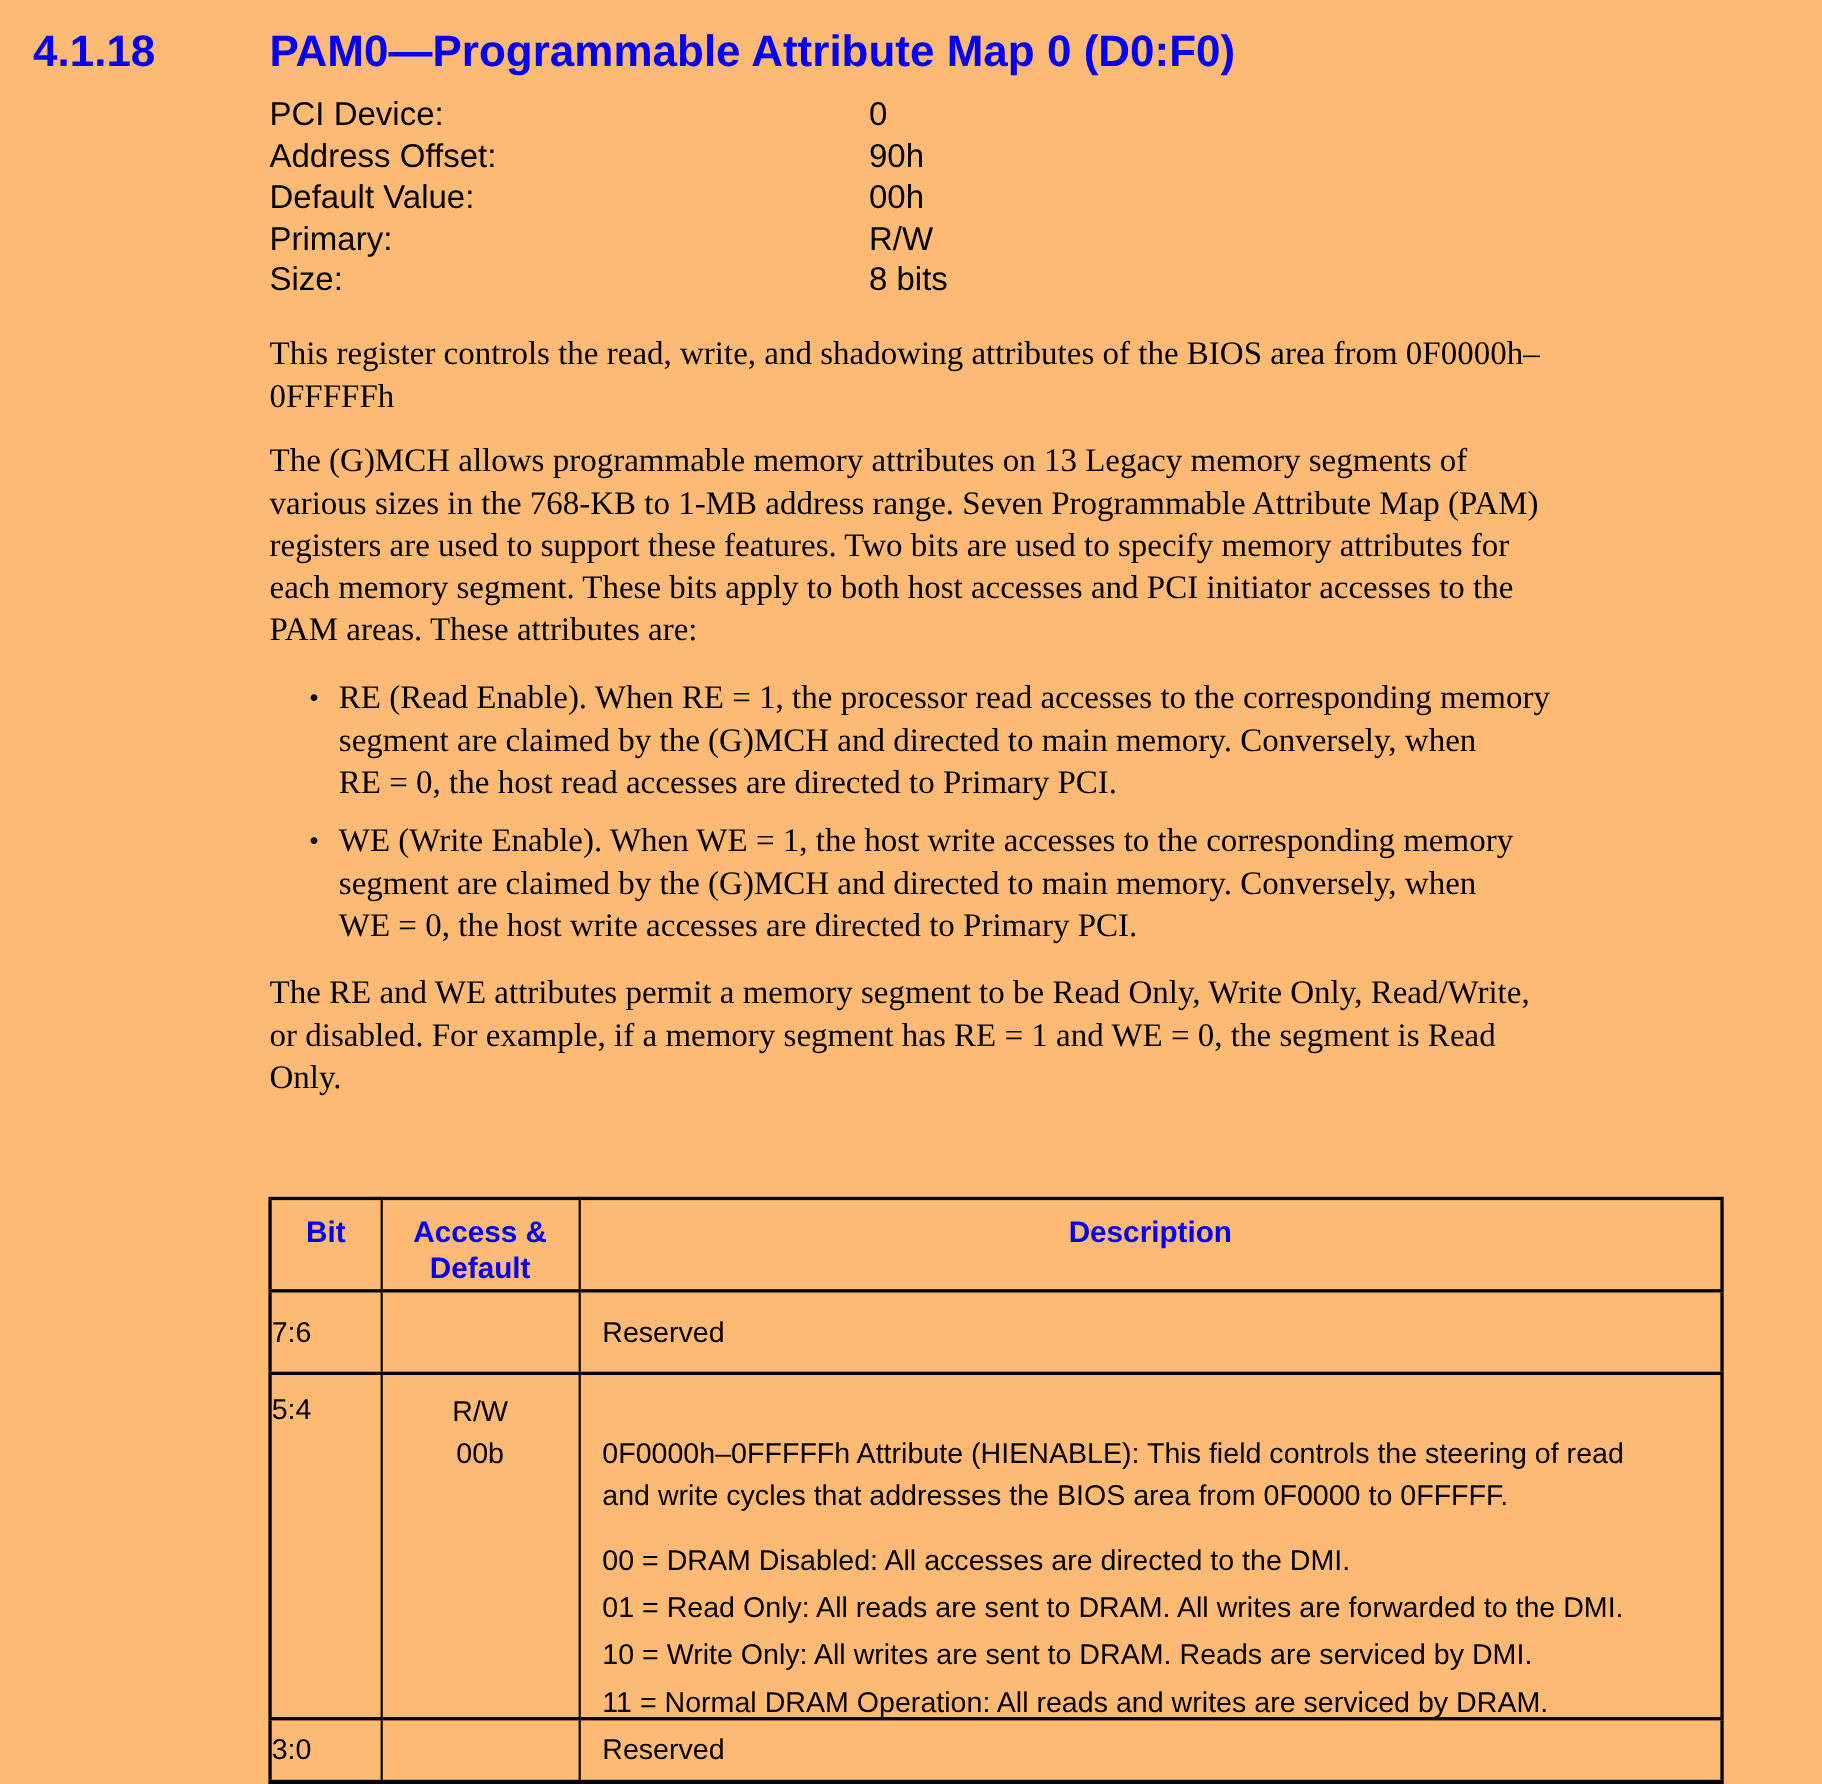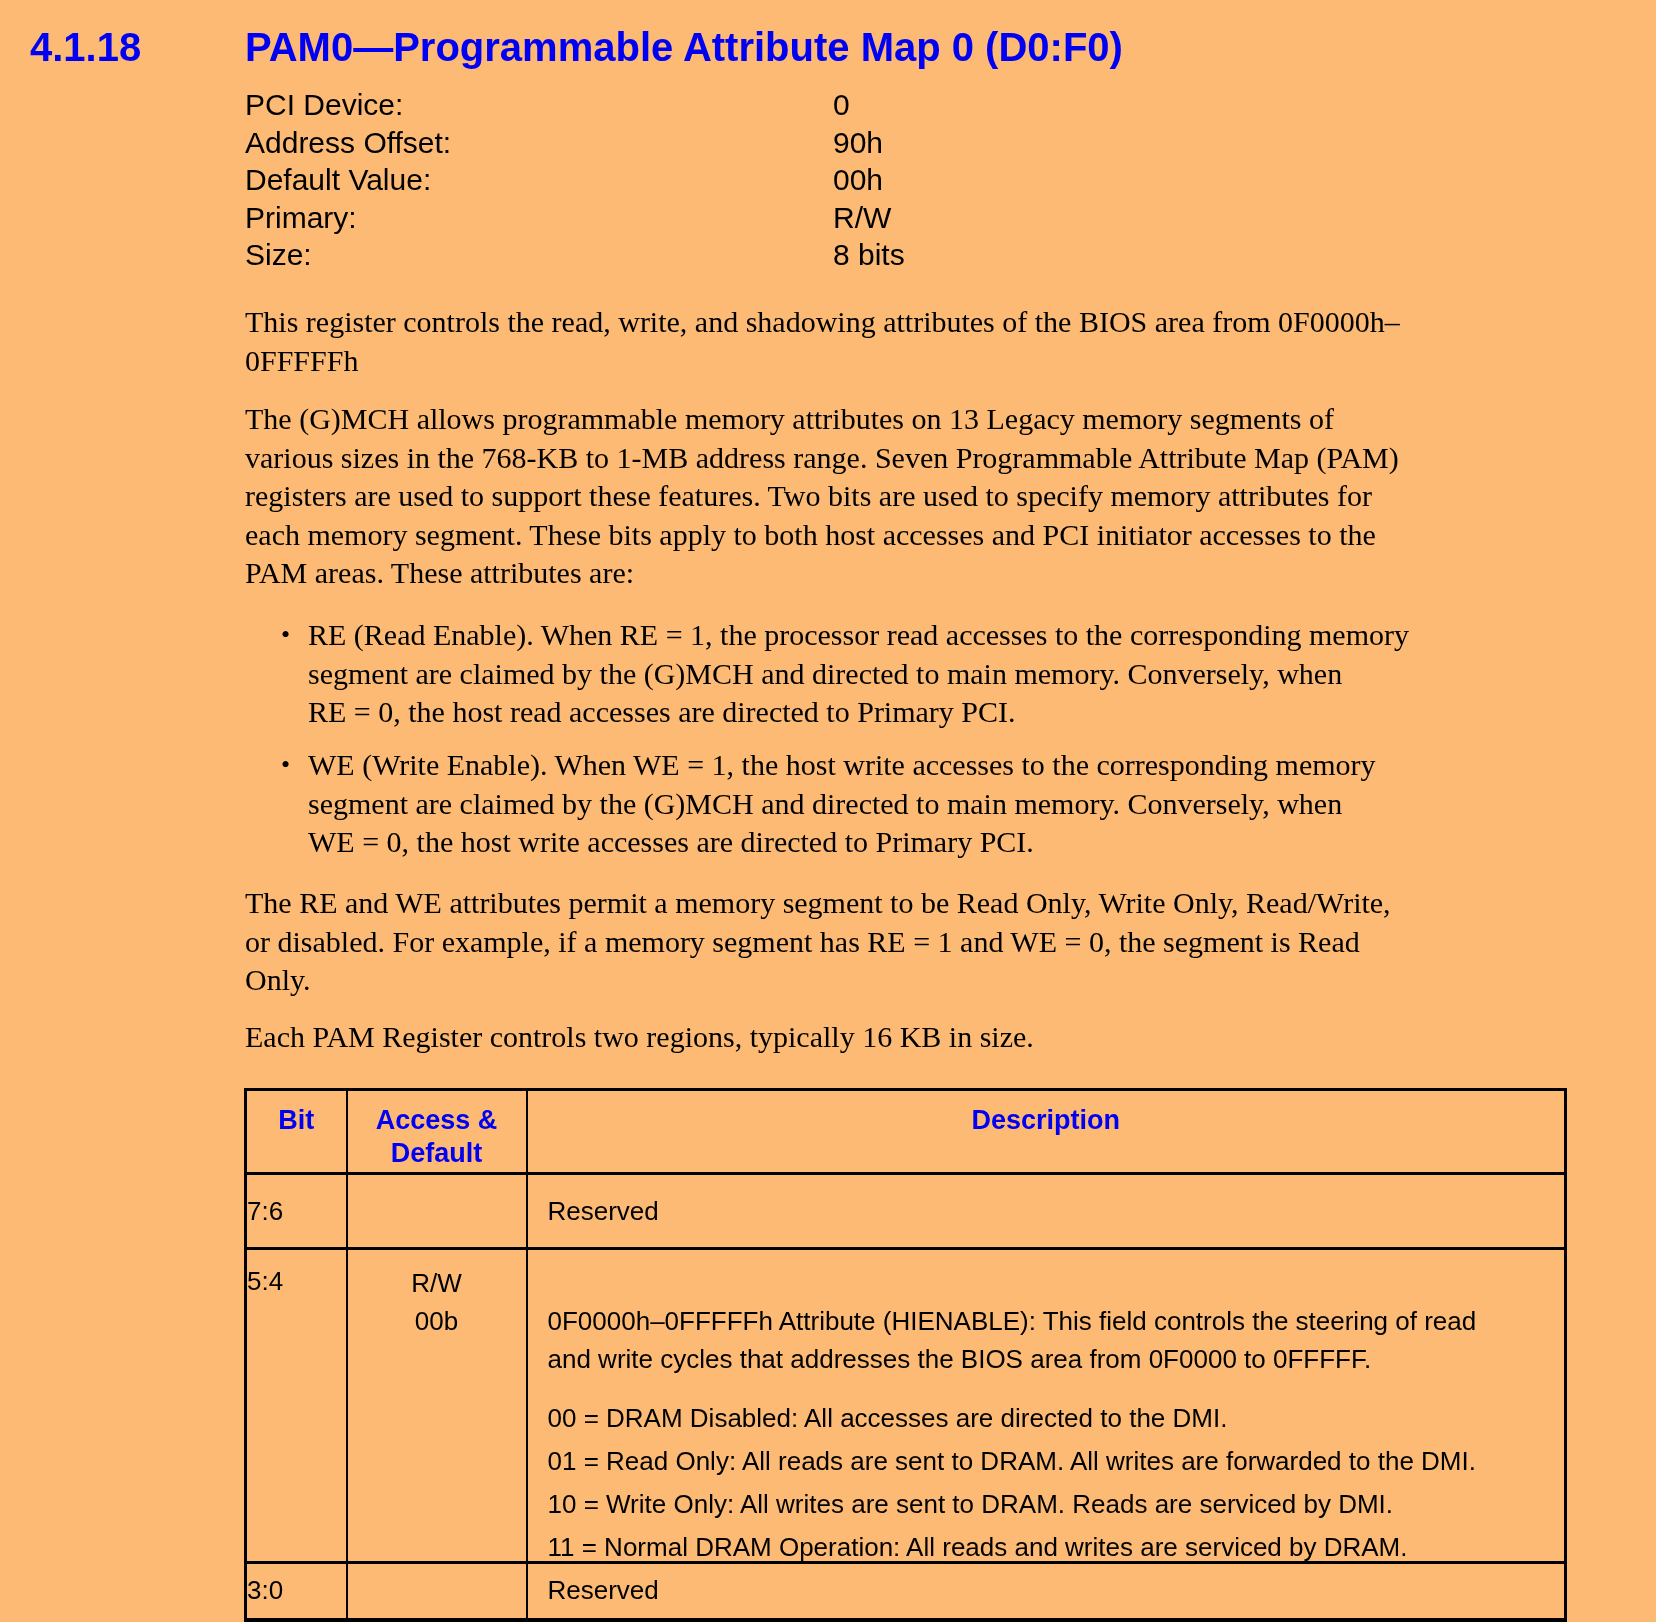--- a/index.html
+++ b/index.html
@@ -28,21 +28,21 @@
 
   
   .reginfo {
     position: absolute;
     top: 86px; left: 245px;
     font-family: "Liberation Sans", sans-serif;
     font-size: 30px;
     line-height: 37.5px;
     color: #000000;
   }
-  .reginfo .rrow { display: flex; gap: 43px; }
+  .reginfo .rrow { display: flex; }
   .reginfo .rlabel { width: 545px; }
   .reginfo .rvalue { }
 
   
   .serif-block {
     position: absolute;
     left: 245px;
     width: 1330px;
     font-family: "Liberation Serif", serif;
     font-size: 30px;
@@ -170,21 +170,20 @@
   <div class="bullet-item bullet2">
     <span class="marker">•</span>
     <span class="btext">WE (Write Enable). When WE = 1, the host write accesses to the corresponding memory
 segment are claimed by the (G)MCH and directed to main memory. Conversely, when
 WE = 0, the host write accesses are directed to Primary PCI.</span>
   </div>
 
   <div class="serif-block p3">The RE and WE attributes permit a memory segment to be Read Only, Write Only, Read/Write,
 or disabled. For example, if a memory segment has RE = 1 and WE = 0, the segment is Read
 Only.</div>
-  <div class="serif-block p4">Each PAM Register controls two regions, typically 16 KB in size.</div>
 
   <table class="bit-table">
     <colgroup>
       <col style="width:101px">
       <col style="width:180px">
       <col style="width:1039px">
     </colgroup>
     <tbody>
         <tr style="height:84px">
       <th>Bit</th>

